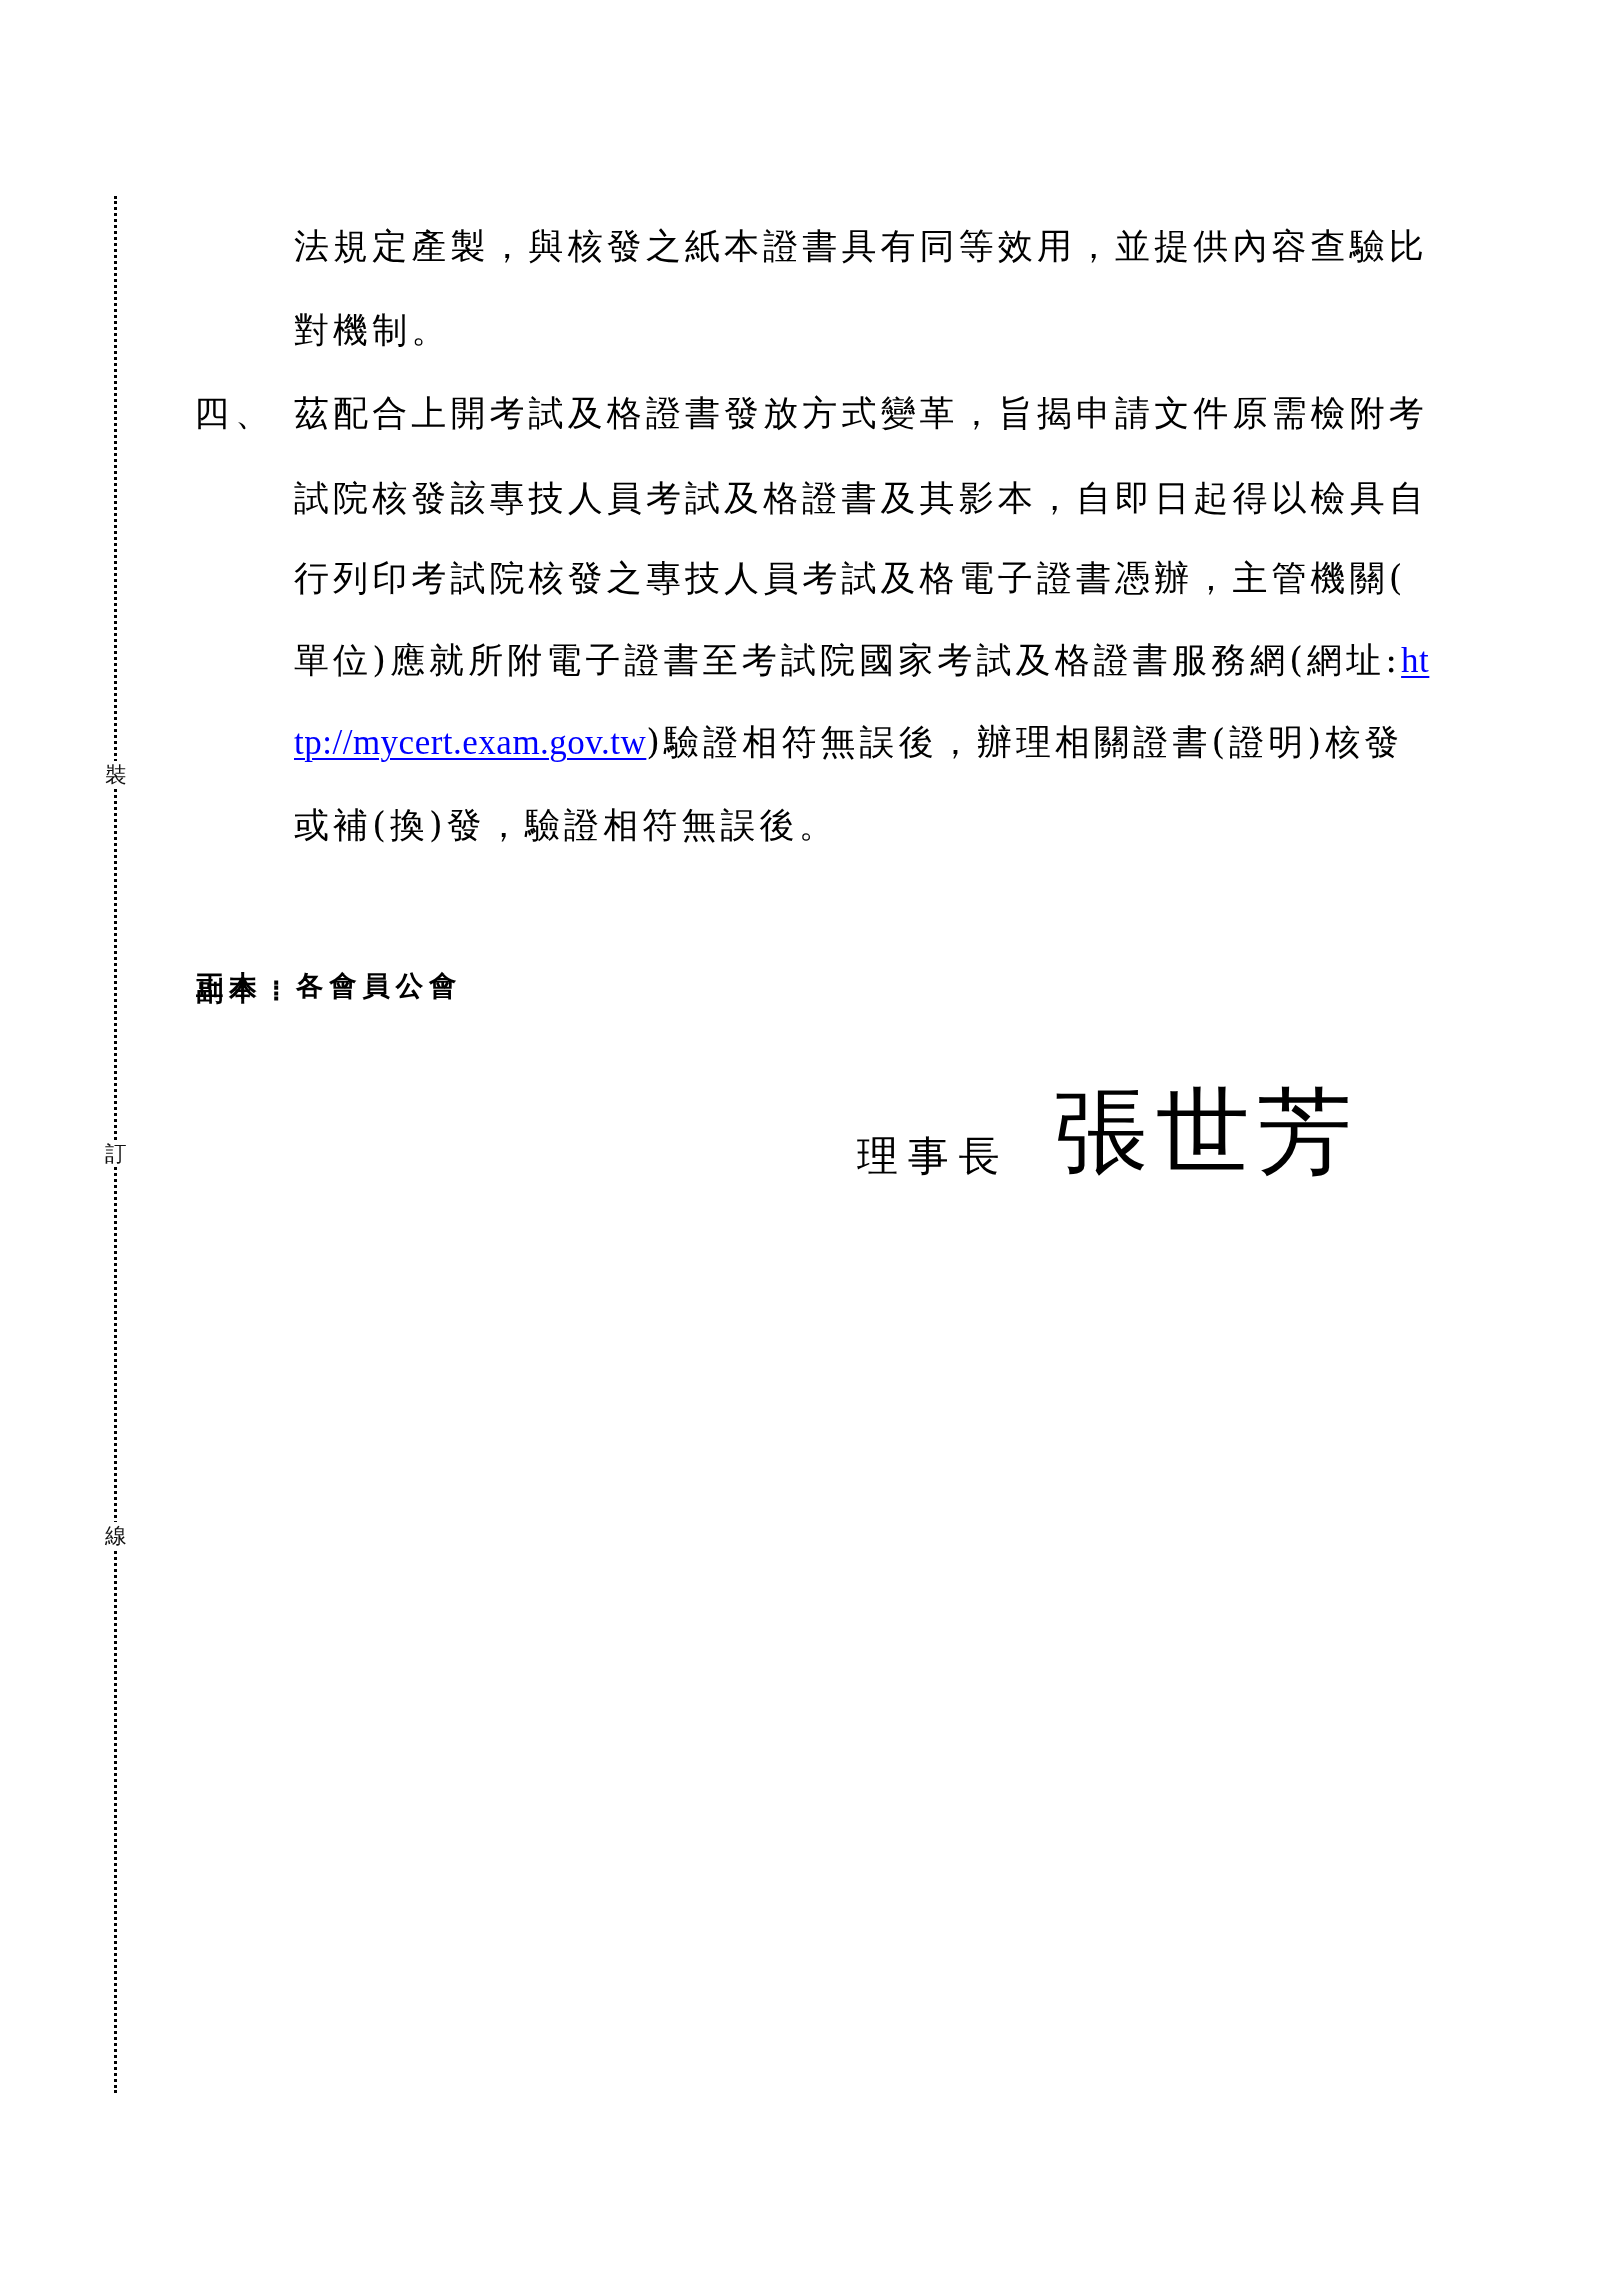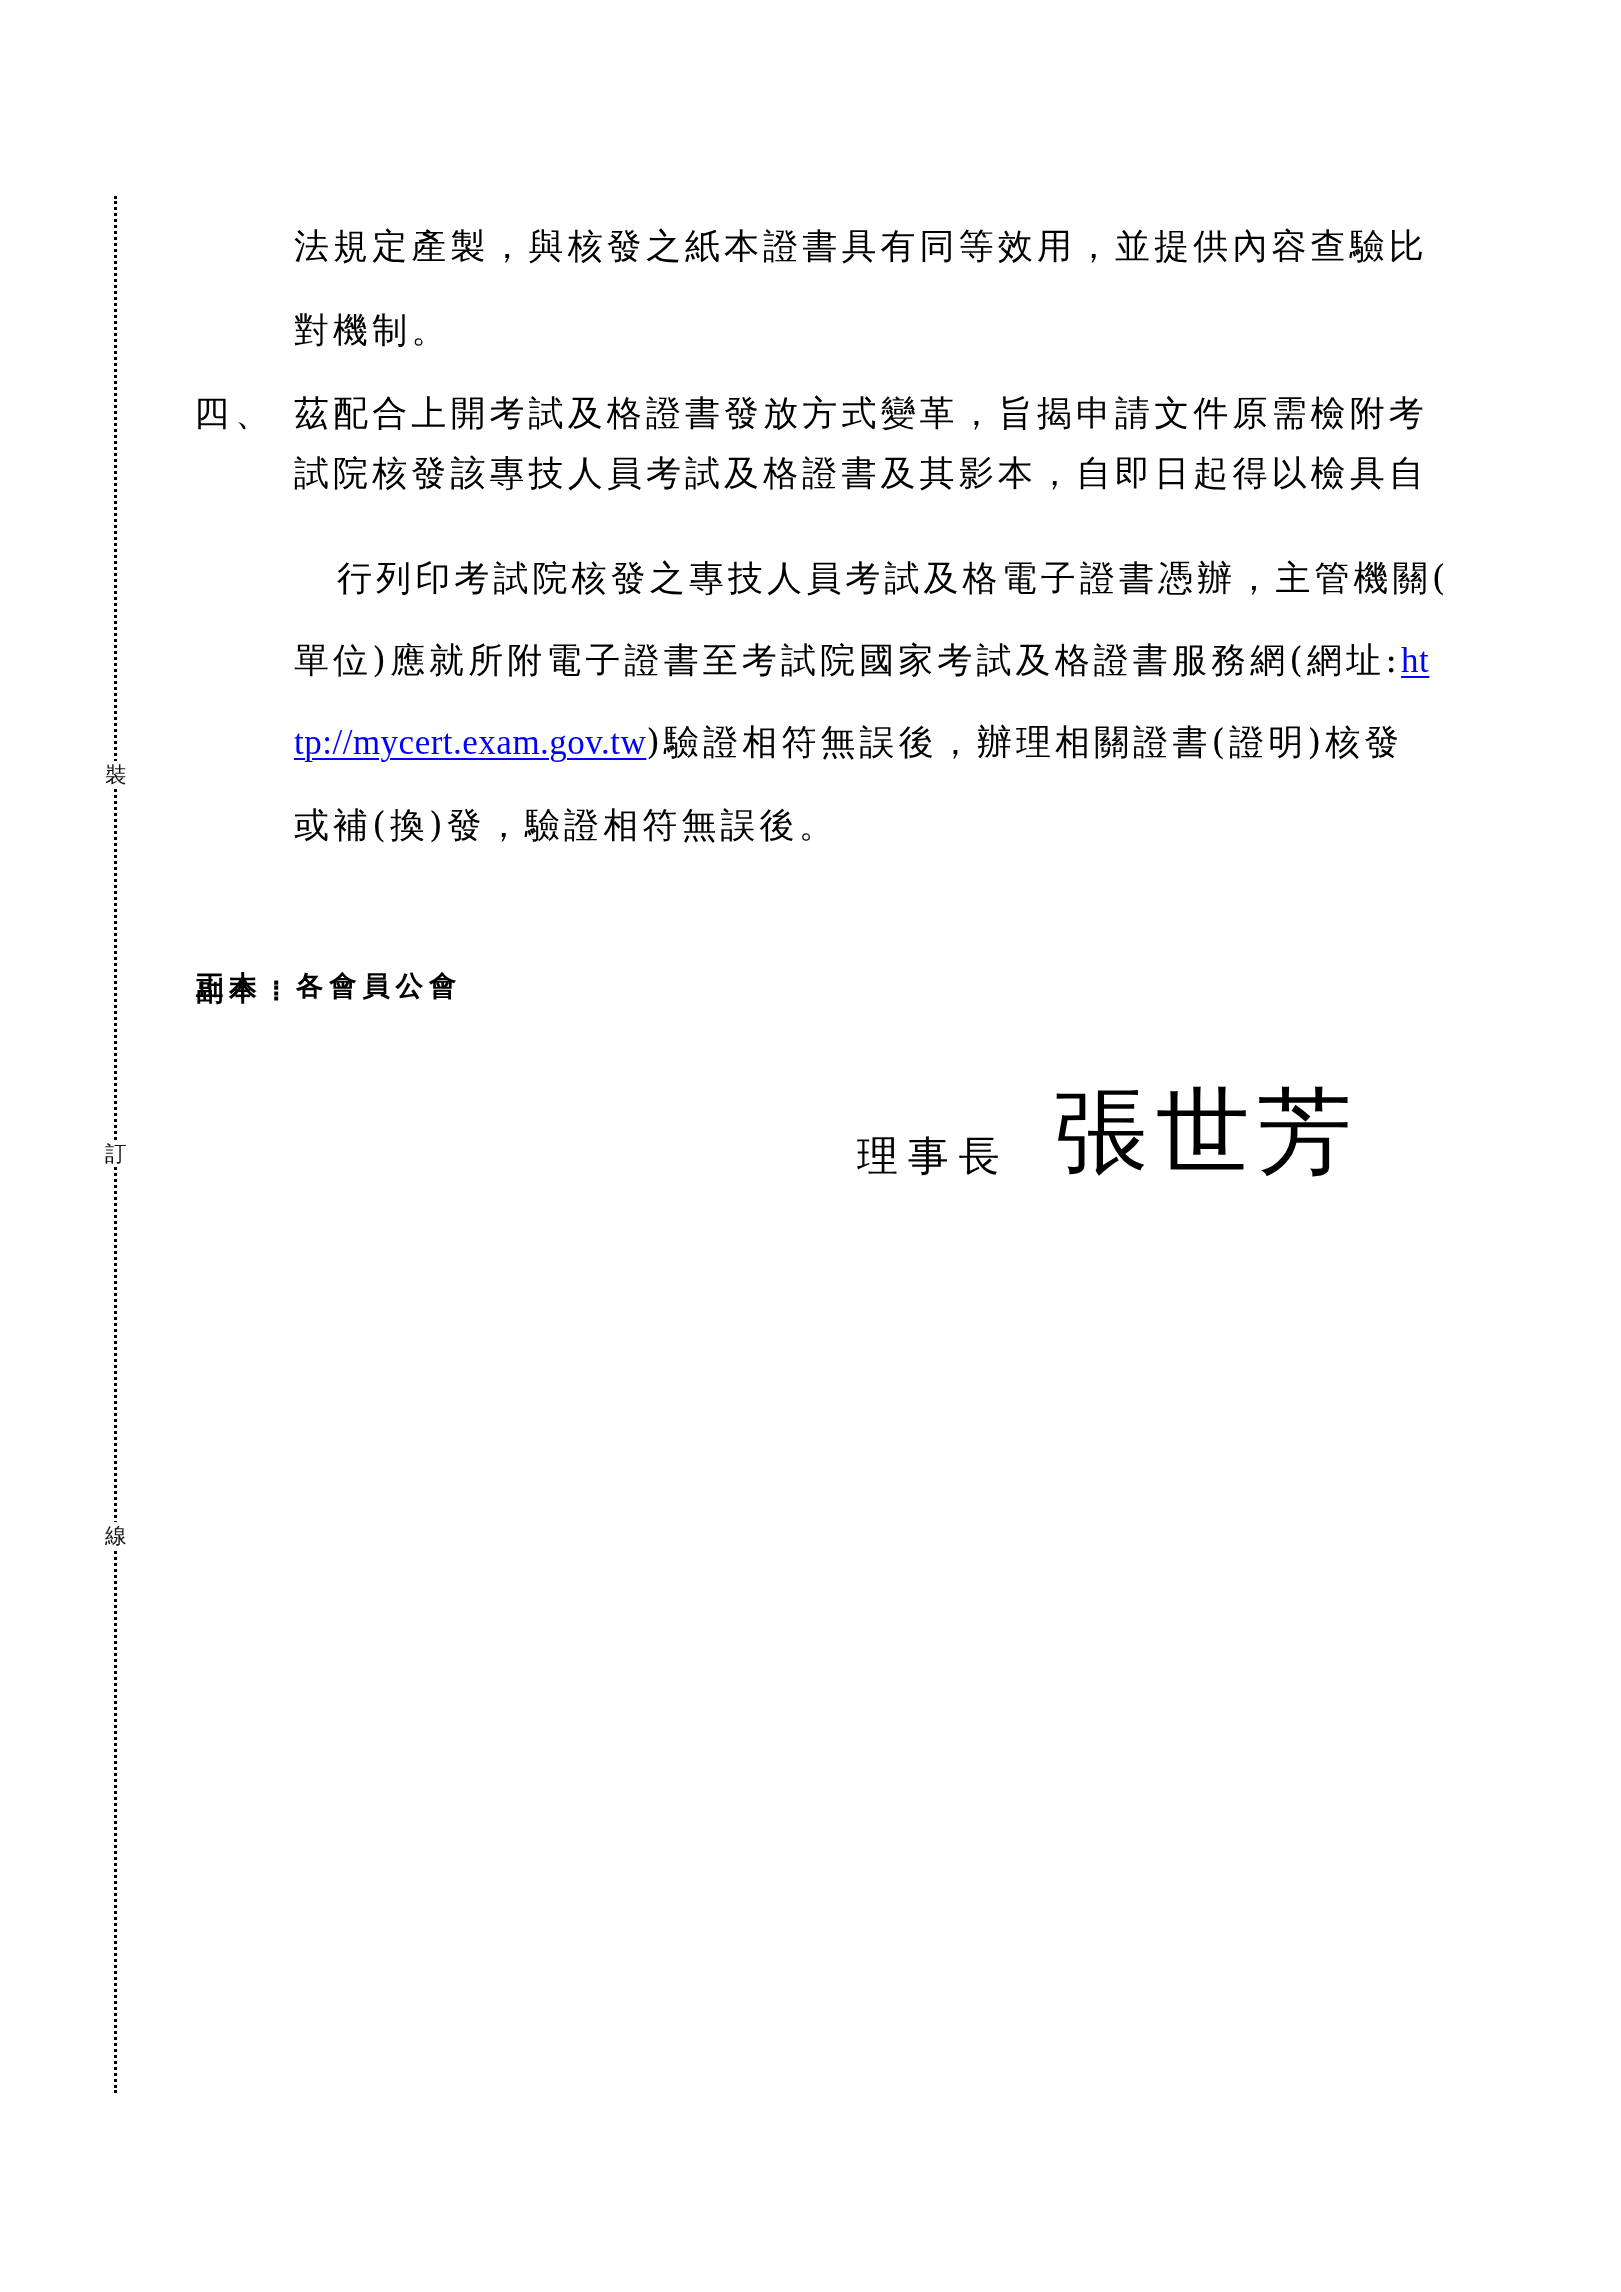--- a/index.html
+++ b/index.html
@@ -104,22 +104,22 @@
   <div class="binding-line"></div>
   <div class="binding-char" style="top:761px;">裝</div>
   <div class="binding-char" style="top:1140px;">訂</div>
   <div class="binding-char" style="top:1522px;">線</div>
 
   <div class="line" style="top:225px;">法規定產製，與核發之紙本證書具有同等效用，並提供內容查驗比</div>
   <div class="line" style="top:309px;">對機制。</div>
 
   <div class="item-marker" style="top:392px;">四、</div>
   <div class="line" style="top:392px;">茲配合上開考試及格證書發放方式變革，旨揭申請文件原需檢附考</div>
-  <div class="line" style="top:452px;text-align:right;">試院核發該專技人員考試及格證書及其影本，自即日起得以檢具自</div>
-  <div class="line" style="top:557px;margin-left:43px;">行列印考試院核發之專技人員考試及格電子證書憑辦，主管機關(</div>
+  <div class="line" style="top:477px;text-align:right;">試院核發該專技人員考試及格證書及其影本，自即日起得以檢具自</div>
+  <div class="line" style="top:557px;">行列印考試院核發之專技人員考試及格電子證書憑辦，主管機關(</div>
   <div class="line" style="top:639px;">
     <span>單位)應就所附電子證書至考試院國家考試及格證書服務網(網址:</span><a class="link">ht</a>
   </div>
   <div class="line" style="top:721px;">
     <a class="link">tp://mycert.exam.gov.tw</a><span>)驗證相符無誤後，辦理相關證書(證明)核發</span>
   </div>
   <div class="line" style="top:804px;">或補(換)發，驗證相符無誤後。</div>
 
   <div class="cc-line" style="top:968px;font-weight:bold;">
     <span>正本：</span><span>各會員公會</span>

